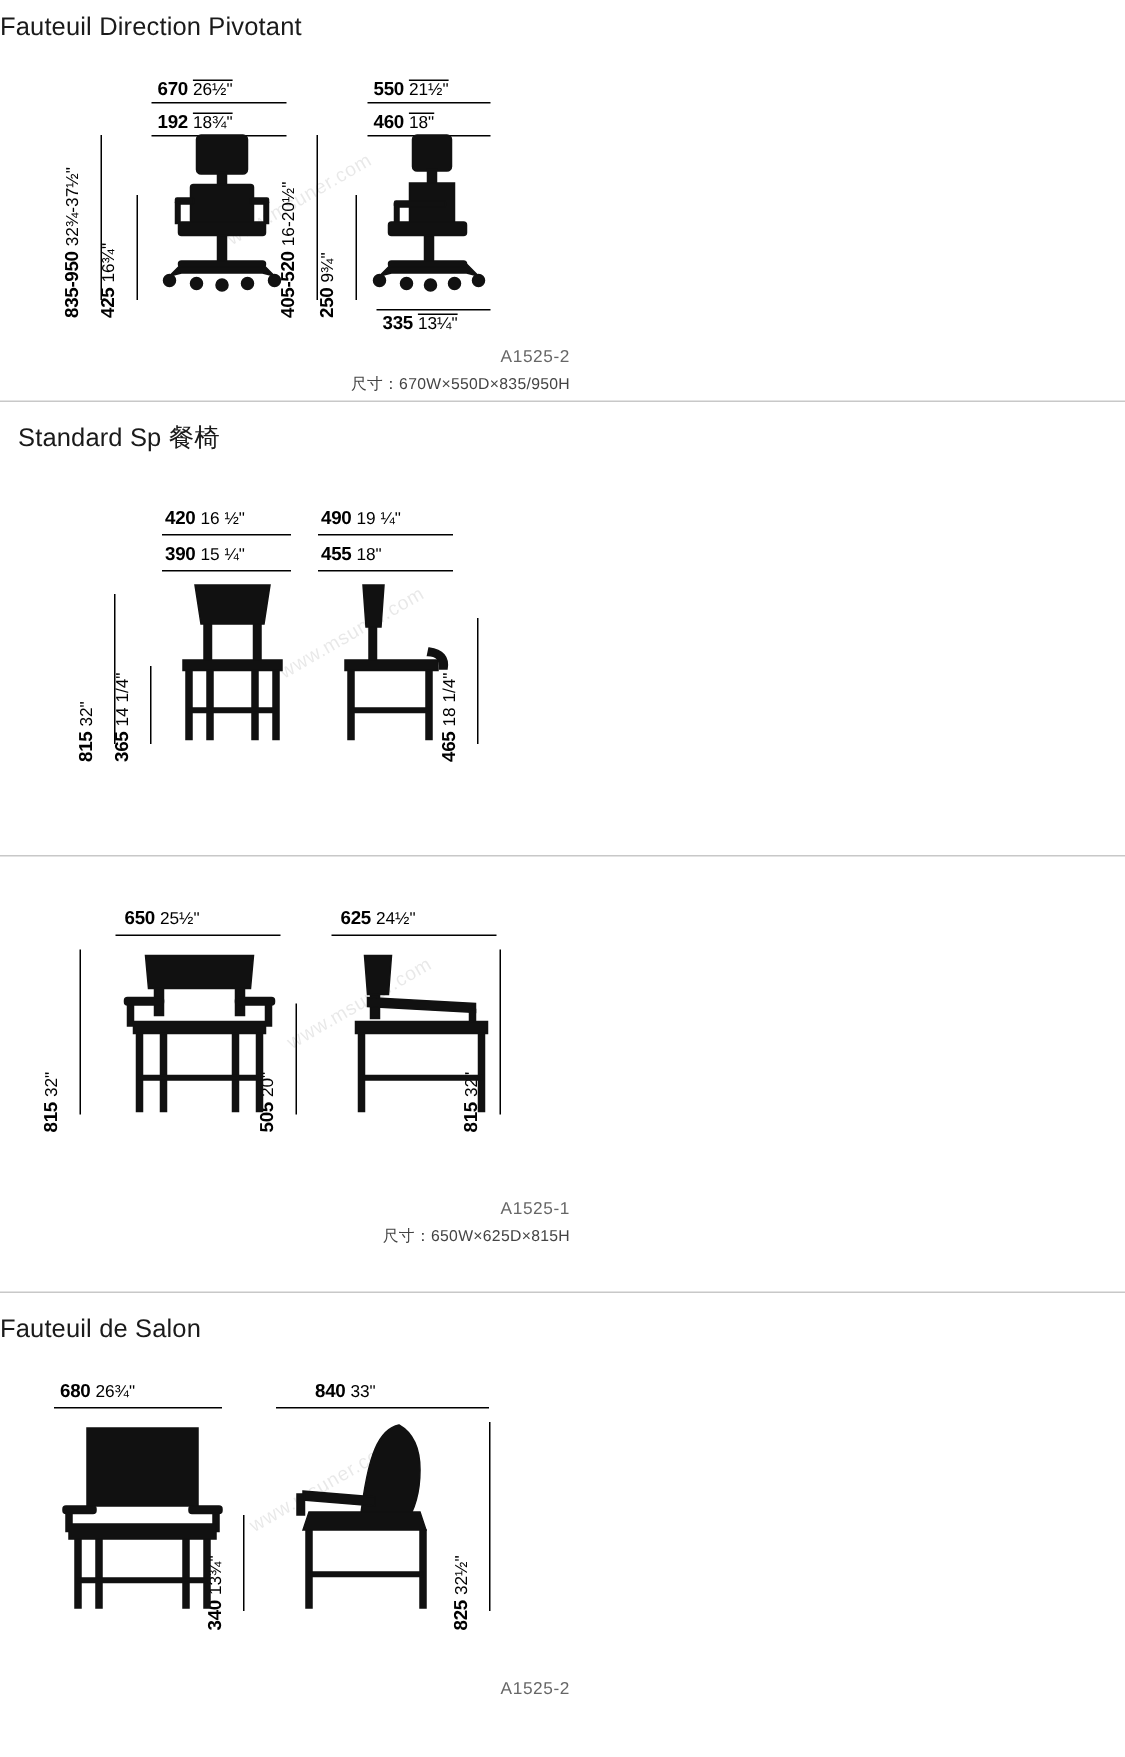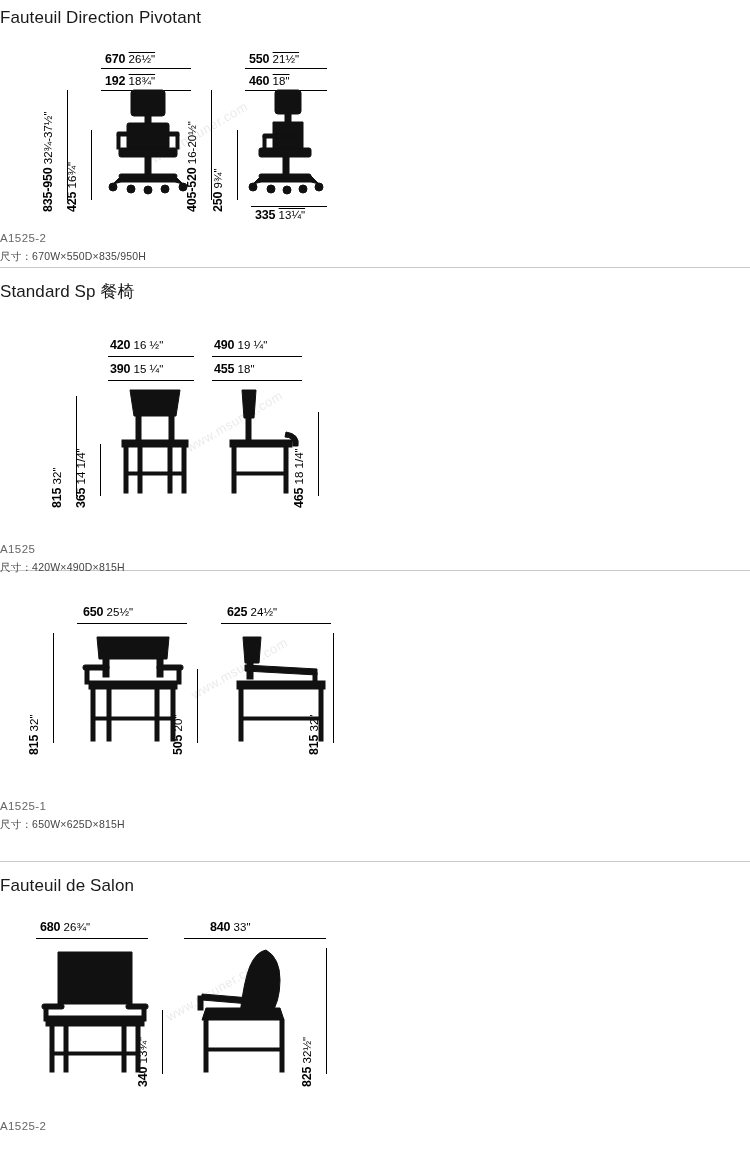--- a/index.html
+++ b/index.html
@@ -25,21 +25,21 @@
     font-size: 17px;
     color: #1a1a1a;
     padding: 6px 0 0 0;
     letter-spacing: 0.1px;
     line-height: 1.4;
   }
   .sec-body {
     position: relative;
   }
   .caption-block {
-    text-align: left;
+    text-align: right;
     margin-top: 4px;
   }
   .model-code {
     font-size: 11.5px;
     color: #666;
     letter-spacing: 0.4px;
     line-height: 1.6;
   }
   .dims-cn {
     font-size: 10.5px;
@@ -184,21 +184,21 @@
       </div>
     </div>
 
     <div class="caption-block" style="width:380px;margin-left:0;">
       <div class="model-code">A1525-2</div>
       <div class="dims-cn">尺寸：670W×550D×835/950H</div>
     </div>
   </div>
 
   <div class="section" style="height:303px;">
-    <div class="sec-title" style="padding-top:12px;">Standard Sp 餐椅</div>
+    <div class="sec-title" style="padding-top:12px;padding-left:12px;">Standard Sp 餐椅</div>
 
     <div class="sec-body" style="height:232px;">
       <div class="draw" style="width:420px;height:225px;margin-left:60px;">
 
         <span class="wm" style="left:120px;top:110px;">www.msuner.com</span>
 
         <div class="rule h" style="left:48px;top:52px;width:86px;"></div>
         <div class="dim" style="left:50px;top:34px;">
           <b>420</b> <i>16 ½"</i>
         </div>
@@ -251,24 +251,20 @@
           </g>
         </svg>
 
         <div class="rule v" style="left:258px;top:108px;height:84px;"></div>
         <div class="dim vert" style="left:246px;top:190px;">
           <b>465</b> <i>18 1/4"</i>
         </div>
       </div>
     </div>
 
-    <div class="caption-block" style="width:380px;">
-      <div class="model-code">A1525</div>
-      <div class="dims-cn">尺寸：420W×490D×815H</div>
-    </div>
   </div>
 
   <div class="section" style="height:291px;">
 
     <div class="sec-body" style="height:222px;">
       <div class="draw" style="width:420px;height:215px;margin-left:55px;">
 
         <span class="wm" style="left:130px;top:90px;">www.msuner.com</span>
 
         <div class="rule h" style="left:22px;top:52px;width:110px;"></div>

